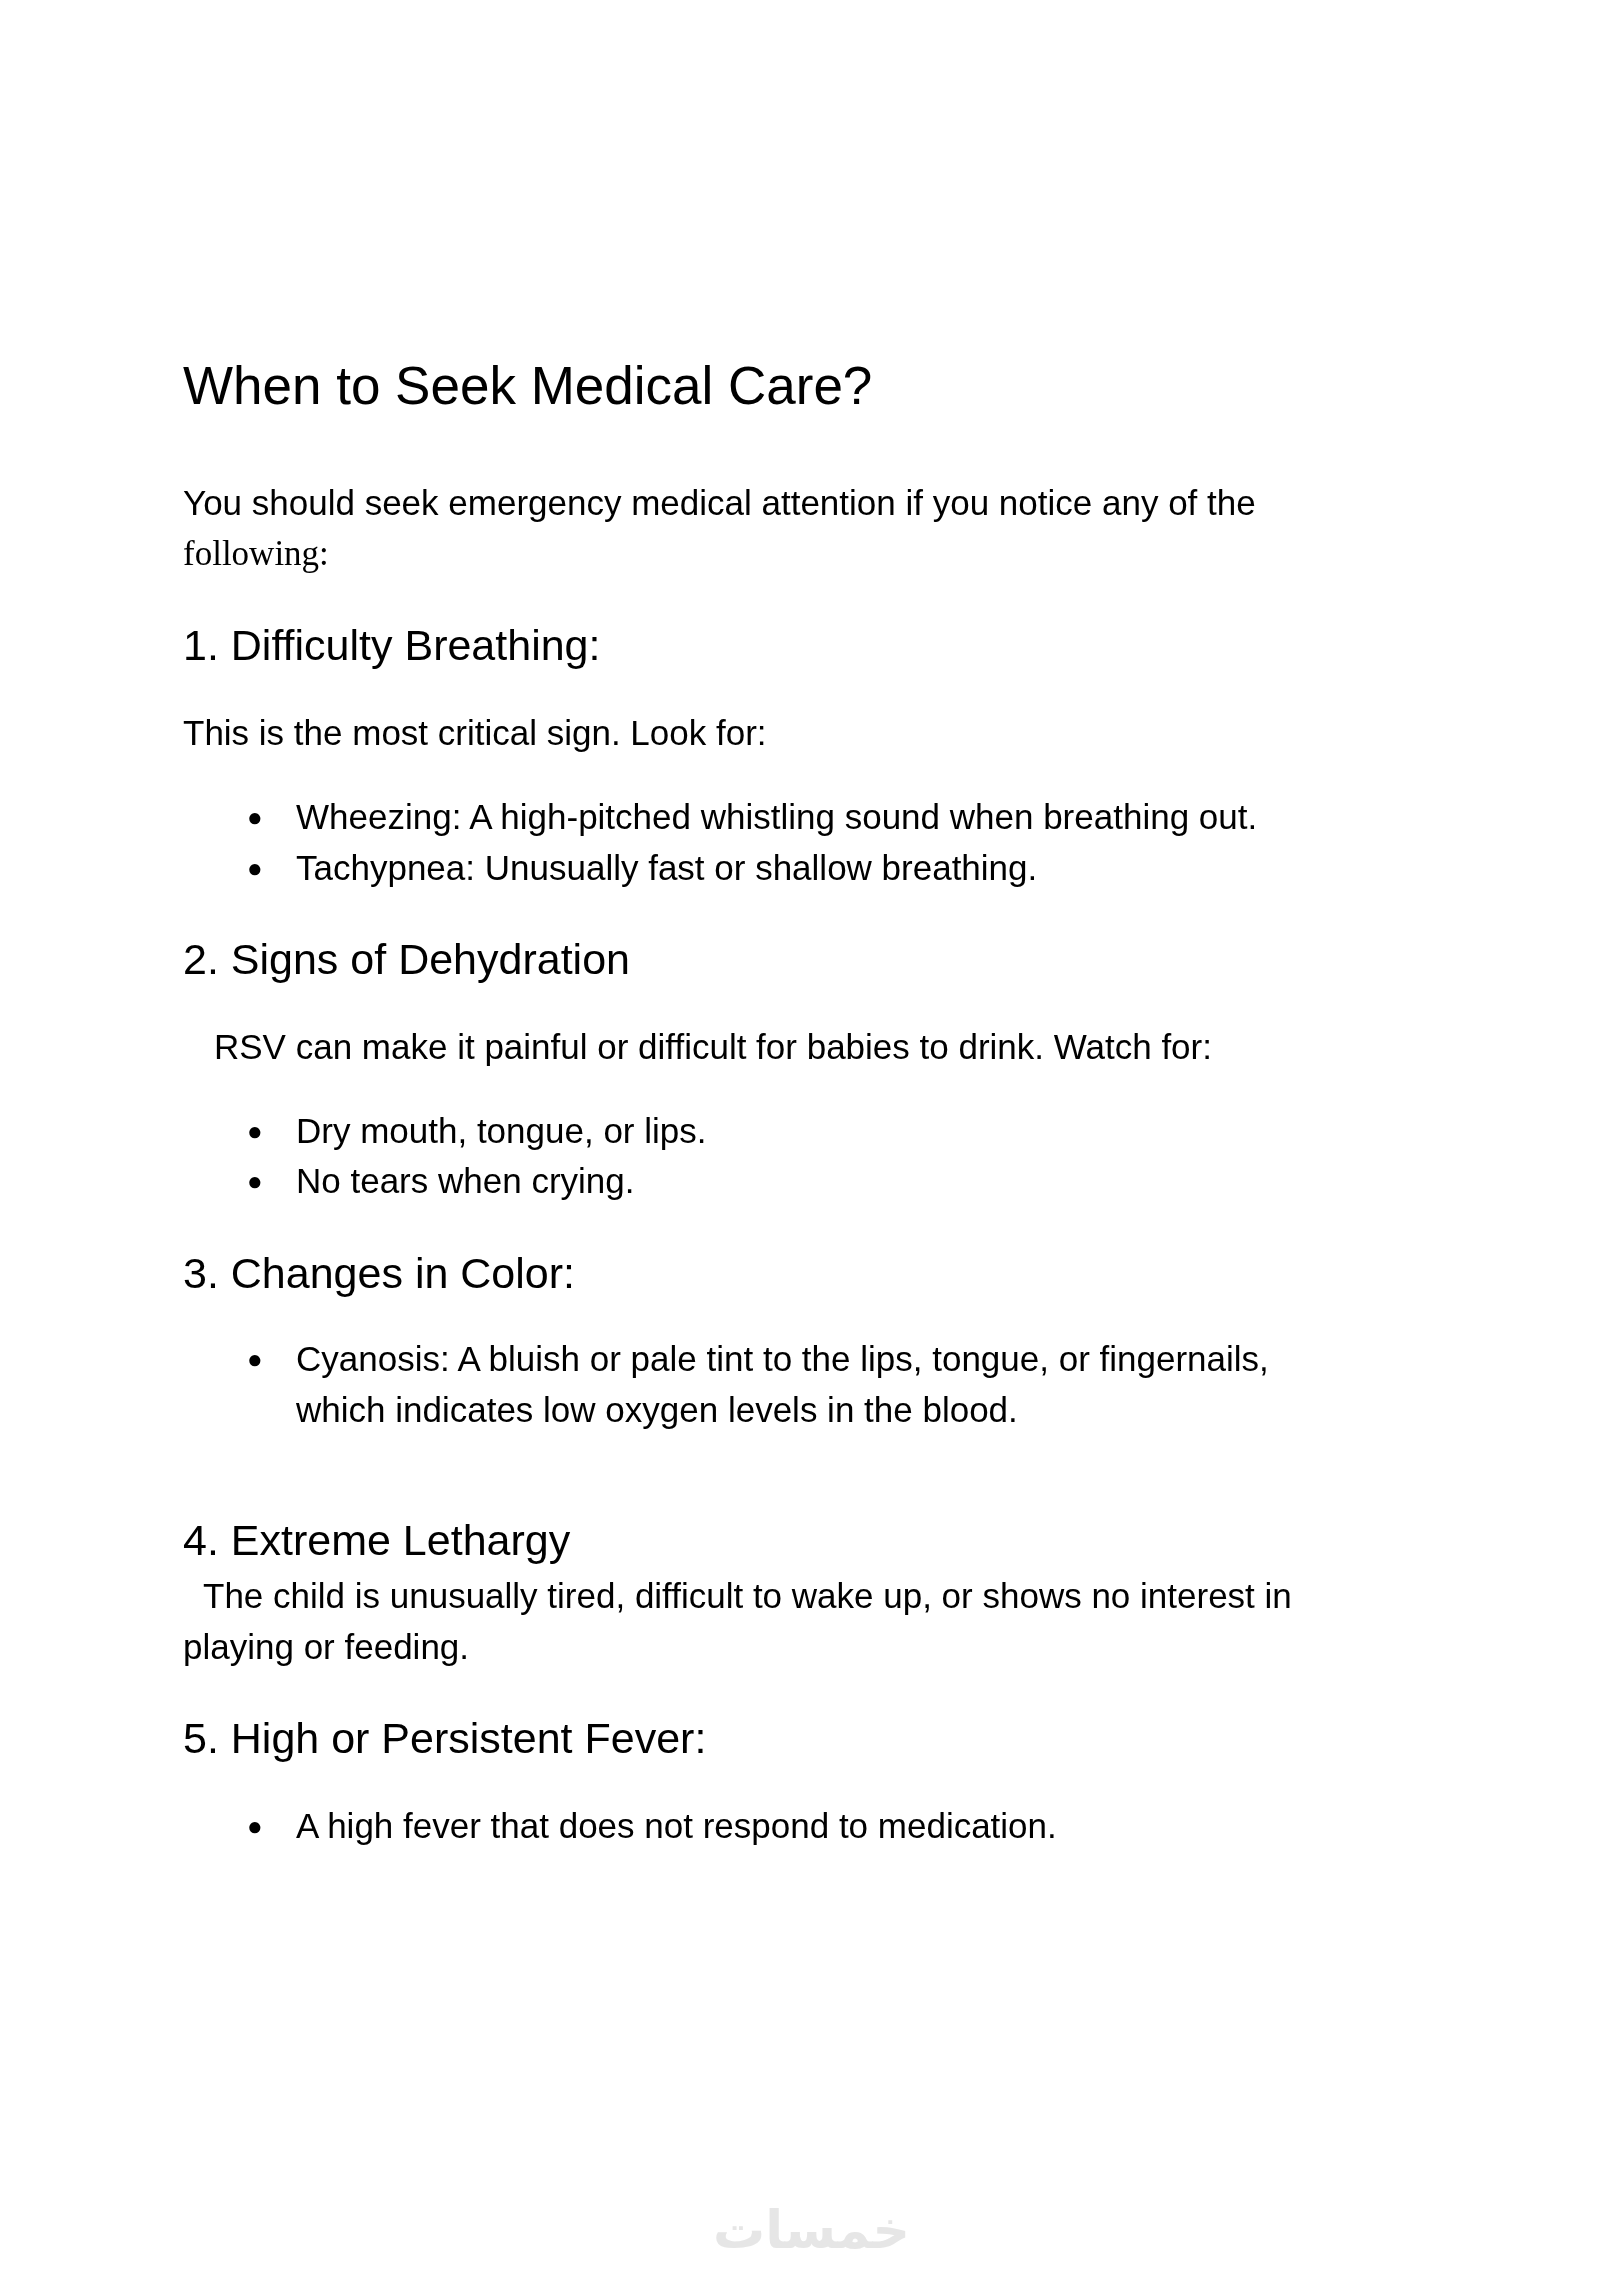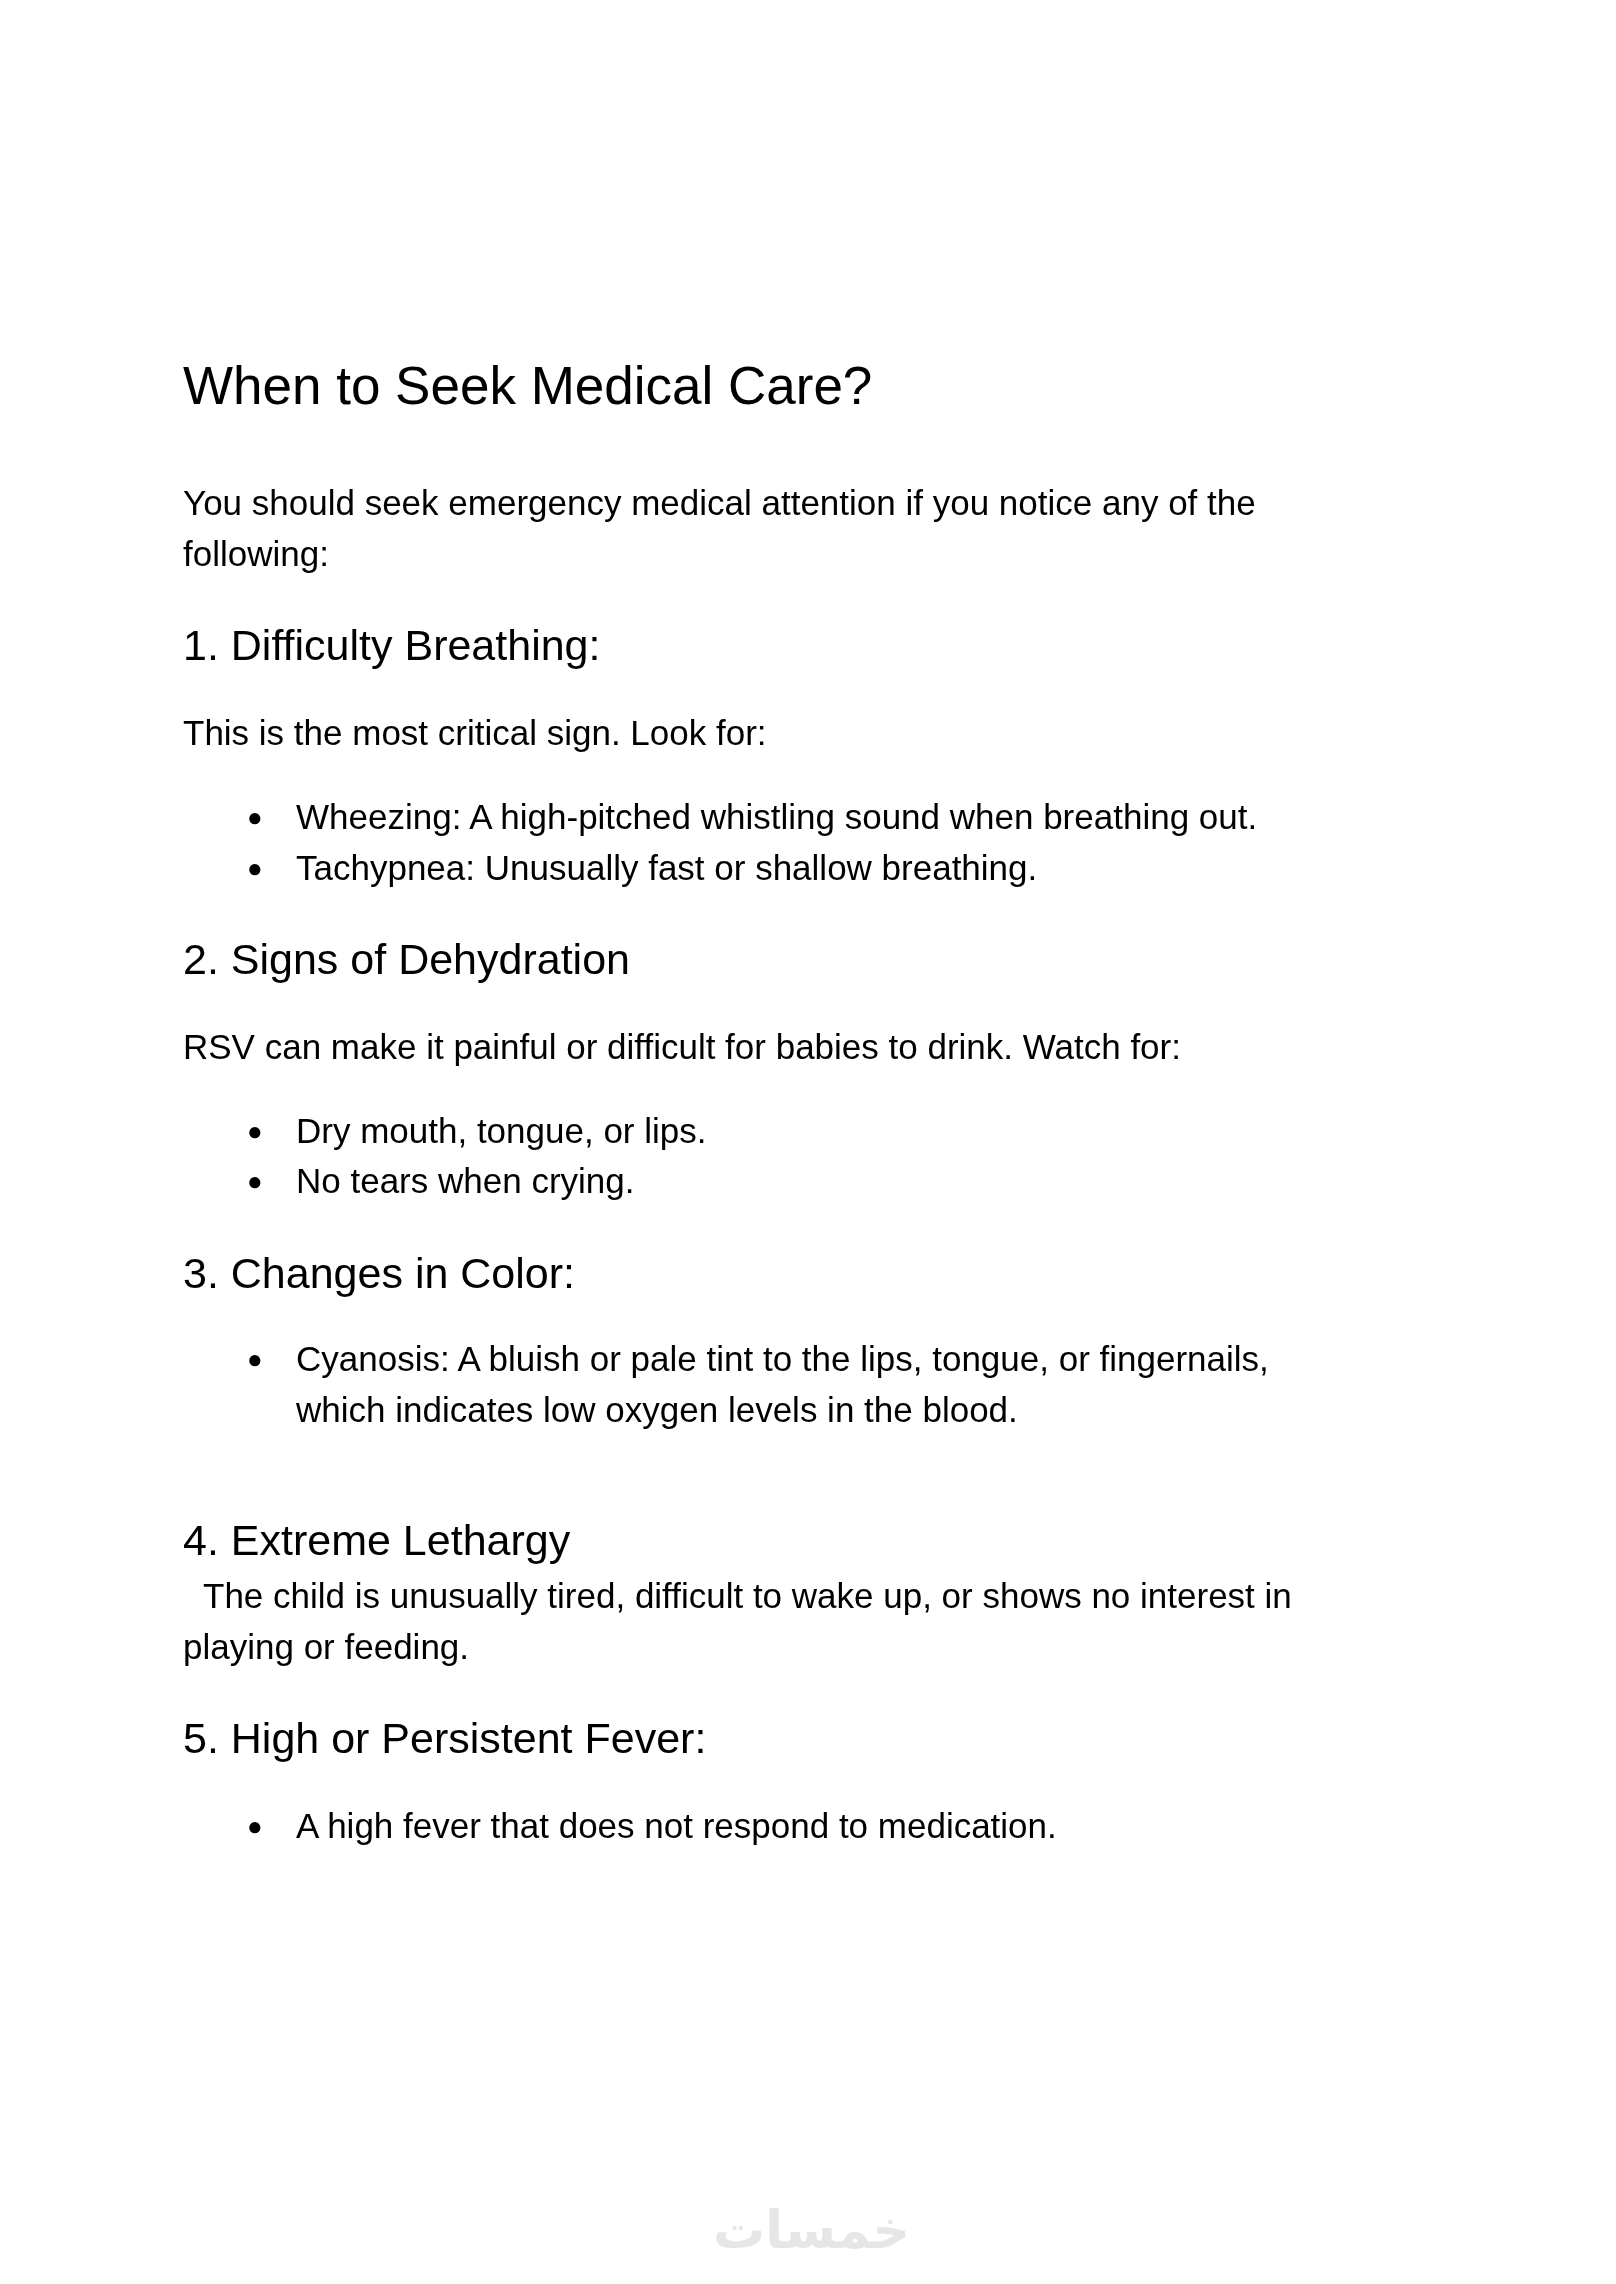--- a/index.html
+++ b/index.html
@@ -14,31 +14,31 @@
   b { font-weight:normal; }
   .wm { position:absolute; left:713px; top:2200px; font-size:52px; color:#e6e6e6;
         font-family:"DejaVu Sans", sans-serif; font-weight:bold; direction:rtl; }
 </style>
 </head>
 <body>
 
 <div class="ln title" style="top:359px;">When to Seek Medical Care?</div>
 
 <div class="ln p" style="top:485px;">You should seek emergency medical attention if you notice any of the</div>
-<div class="ln p" style="top:536px;">following:</div>
+<div class="ln p" style="top:536px;font-family:Liberation Serif, serif;">following:</div>
 
 <div class="ln h" style="top:624px;">1. Difficulty Breathing:</div>
 <div class="ln p" style="top:715px;">This is the most critical sign. Look for:</div>
 <span class="bul" style="top:804px;">●</span>
 <div class="ln p bt" style="top:799px;"><b>Wheezing:</b><span> A high-pitched whistling sound when breathing out.</span></div>
 <span class="bul" style="top:855px;">●</span>
 <div class="ln p bt" style="top:850px;"><b>Tachypnea:</b><span> Unusually fast or shallow breathing.</span></div>
 
 <div class="ln h" style="top:938px;">2. Signs of Dehydration</div>
-<div class="ln p" style="top:1029px;">RSV can make it painful or difficult for babies to drink. Watch for:</div>
+<div class="ln p" style="top:1029px;margin-left:31px;">RSV can make it painful or difficult for babies to drink. Watch for:</div>
 <span class="bul" style="top:1118px;">●</span>
 <div class="ln p bt" style="top:1113px;">Dry mouth, tongue, or lips.</div>
 <span class="bul" style="top:1168px;">●</span>
 <div class="ln p bt" style="top:1163px;">No tears when crying.</div>
 
 <div class="ln h" style="top:1252px;">3. Changes in Color:</div>
 <span class="bul" style="top:1346px;">●</span>
 <div class="ln p bt" style="top:1341px;"><b>Cyanosis:</b><span> A bluish or pale tint to the lips, tongue, or fingernails,</span></div>
 <div class="ln p bt" style="top:1392px;">which indicates low oxygen levels in the blood.</div>
 

